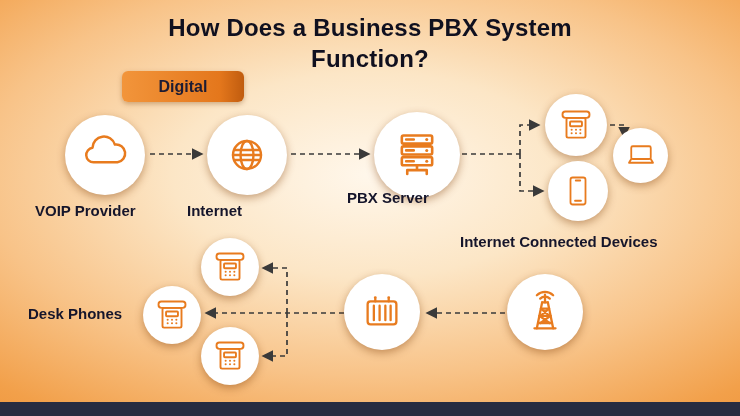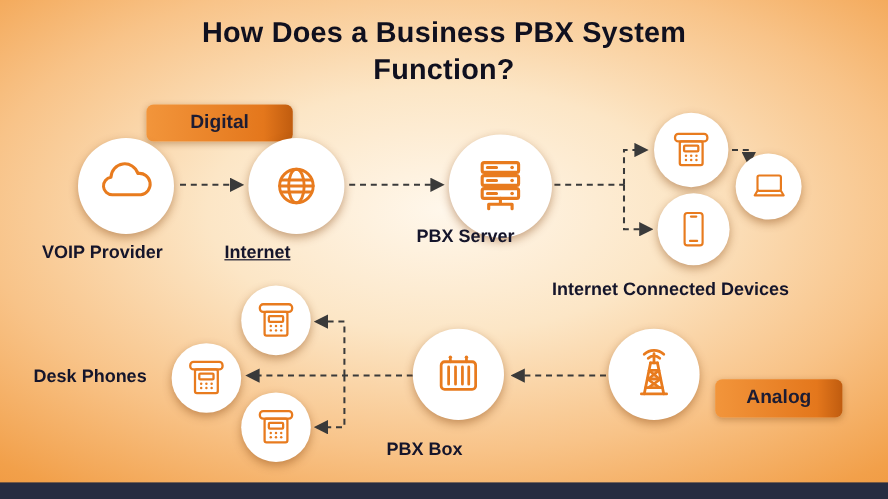--- a/index.html
+++ b/index.html
@@ -18,21 +18,20 @@
     font-size:24px; line-height:1.28; font-weight:bold;
     color:#10101F; letter-spacing:.2px;
   }
 
   .badge {
     position:absolute; display:flex; align-items:center; justify-content:center;
     font-weight:bold; font-size:16px; color:#1C1C33;
     background: linear-gradient(90deg, #F2953B 0%, #E4771C 80%, #C05C0F 100%);
     border-radius:6px;
     box-shadow: 0 2px 5px rgba(120,60,10,.35);
-    margin-top: 16px;
   }
   .badge-digital { left:122px; top:71px; width:122px; height:31px; }
   .badge-analog  { left:596px; top:300px; width:106px; height:32px; }
 
   .circle {
     position:absolute; background:#FFFFFF; border-radius:50%;
     display:flex; align-items:center; justify-content:center;
     box-shadow: 0 3px 8px rgba(130,65,10,.45);
   }
 
@@ -71,37 +70,36 @@
       <path d="M505 313 H428" marker-end="url(#ah)"></path>
       <path d="M344 313 H207" marker-end="url(#ah)"></path>
       <path d="M287 313 V268 H264" marker-end="url(#ah)"></path>
       <path d="M287 313 V356 H264" marker-end="url(#ah)"></path>
     </g>
   </svg>
 
   <div class="title">How Does a Business PBX System Function?</div>
 
   <div class="badge badge-digital">Digital</div>
-  <div class="badge badge-analog">Analog</div>
 
   <div class="circle" style="left:65px; top:115px; width:80px; height:80px;">
     <svg class="icon" width="50" height="50" viewBox="0 0 48 48">
       <path d="M36 31H13a7 7 0 0 1-1-13.93A11 11 0 0 1 33.5 14 8.5 8.5 0 0 1 36 31z"></path>
     </svg>
   </div>
   <div class="label" style="left:35px; top:202px; width:140px;">VOIP Provider</div>
 
   <div class="circle" style="left:207px; top:115px; width:80px; height:80px;">
     <svg class="icon" width="48" height="48" viewBox="0 0 48 48">
       <circle cx="24" cy="24" r="14"></circle>
       <ellipse cx="24" cy="24" rx="6.5" ry="14"></ellipse>
       <path d="M11.5 19h25M11.5 29h25M10 24h28"></path>
     </svg>
   </div>
-  <div class="label" style="left:187px; top:202px; width:120px;text-decoration:underline;">Internet</div>
+  <div class="label" style="left:187px; top:202px; width:120px;">Internet</div>
 
   <div class="circle" style="left:374px; top:112px; width:86px; height:86px;">
     <svg class="icon" width="52" height="52" viewBox="0 0 48 48">
       <rect x="10" y="6" width="28" height="7.5" rx="1.5"></rect>
       <rect x="10" y="16" width="28" height="7.5" rx="1.5"></rect>
       <rect x="10" y="26" width="28" height="7.5" rx="1.5"></rect>
       <path d="M14 9.75h7M14 19.75h7M14 29.75h7"></path>
       <circle class="fill" cx="33" cy="9.75" r="1.4"></circle>
       <circle class="fill" cx="33" cy="19.75" r="1.4"></circle>
       <circle class="fill" cx="33" cy="29.75" r="1.4"></circle>
@@ -181,21 +179,20 @@
 
   <div class="circle" style="left:344px; top:274px; width:76px; height:76px;">
     <svg class="icon" width="46" height="46" viewBox="0 0 48 48">
       <rect x="9" y="13" width="30" height="24" rx="3"></rect>
       <path d="M15.5 17.5v15M21.5 17.5v15M27.5 17.5v15M33 17.5v15"></path>
       <path d="M17 13v-2.5M31 13v-2.5"></path>
       <circle class="fill" cx="17" cy="9" r="1.5"></circle>
       <circle class="fill" cx="31" cy="9" r="1.5"></circle>
     </svg>
   </div>
-  <div class="label" style="left:322px; top:366px; width:120px;">PBX Box</div>
 
   <div class="circle" style="left:507px; top:274px; width:76px; height:76px;">
     <svg class="icon" width="46" height="46" viewBox="0 0 48 48">
       <path d="M24 6v8"></path>
       <path d="M19 10a7.2 7.2 0 0 1 10 0"></path>
       <path d="M15.5 6.5a12.2 12.2 0 0 1 17 0"></path>
       <path d="M21 14 L15.5 41 M27 14 L32.5 41"></path>
       <path d="M21 14h6M19.8 20.5h8.4M18.3 28h11.4M16.8 35.5h14.4"></path>
       <path d="M19.8 20.5l8.9 7.5M28.2 20.5l-8.9 7.5M18.3 28l10.4 7.5M29.7 28l-10.4 7.5"></path>
       <path d="M13 41h22"></path>

